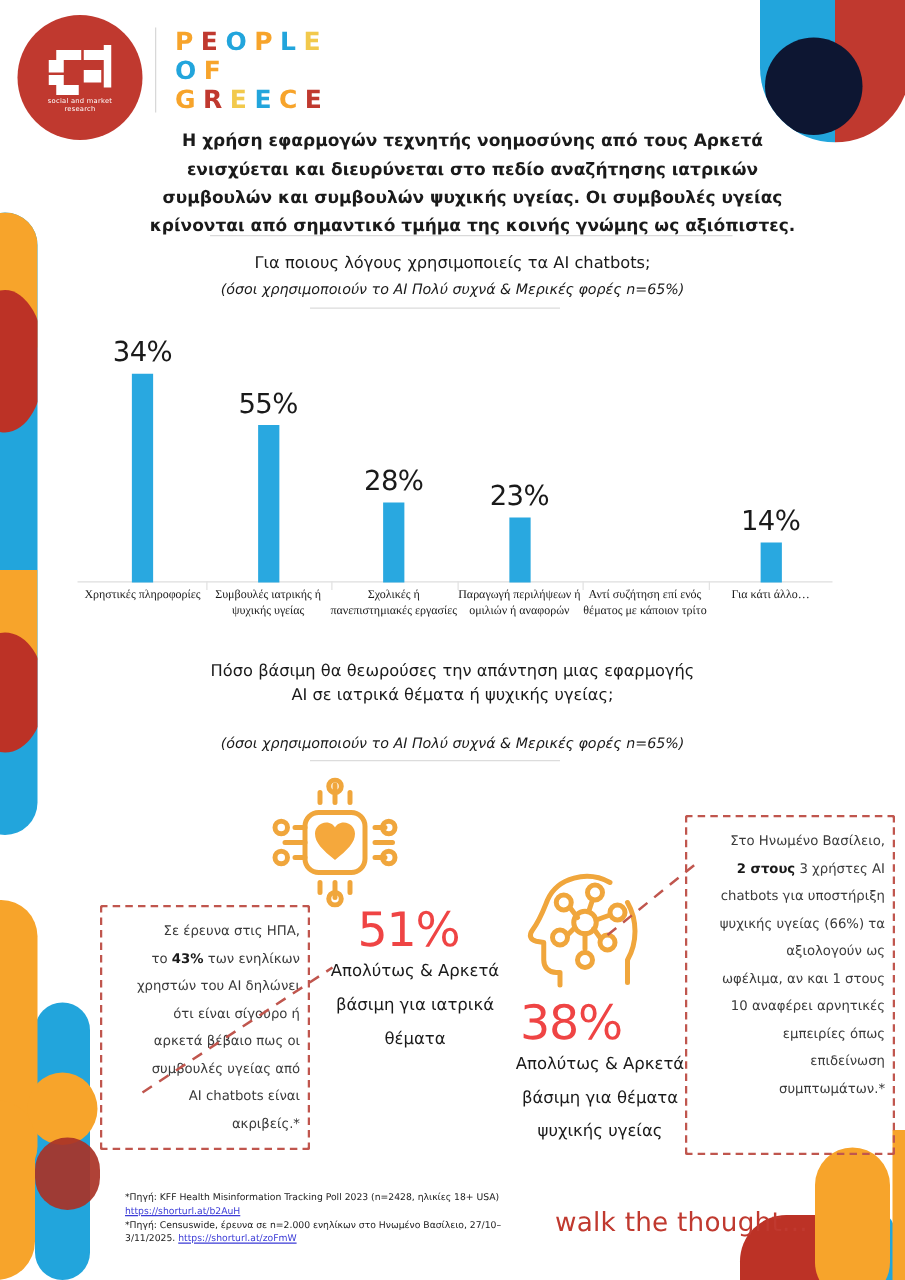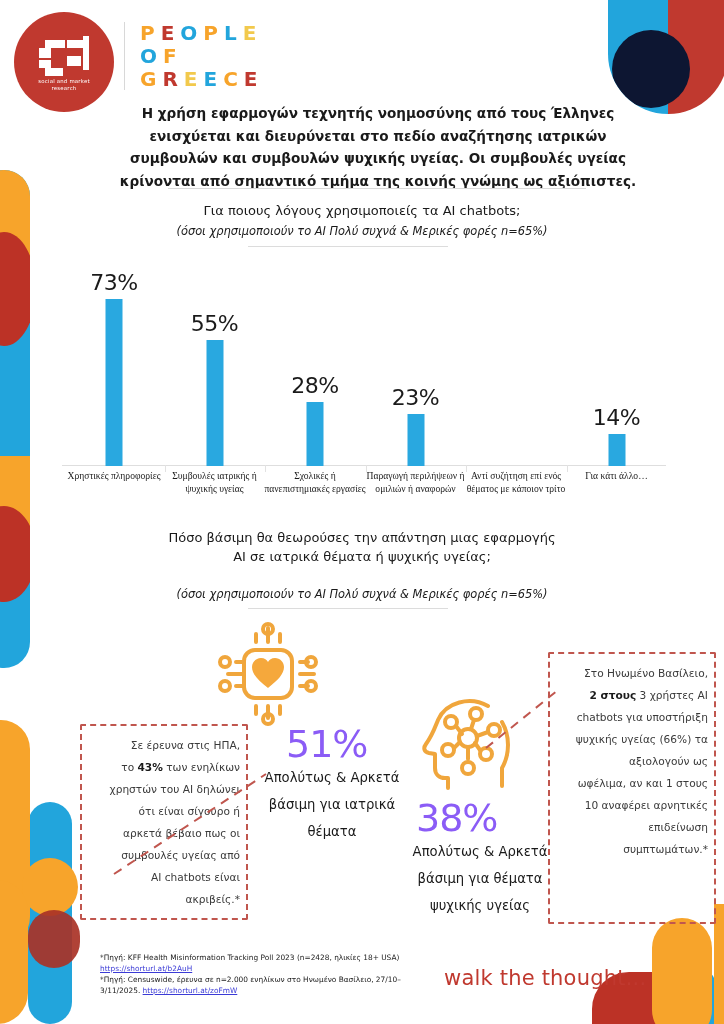--- a/index.html
+++ b/index.html
@@ -74,21 +74,21 @@
   .catrow{position:absolute;left:62px;top:470px;width:620px;height:62px;font-family:Liberation Serif, serif;}
   .cat{position:absolute;top:0;width:104px;text-align:center;font-size:9.6px;line-height:12.6px;color:#1a1a1a;}
 
   
   .s2-title{position:absolute;left:62px;top:528px;width:600px;text-align:center;
             font-size:13px;line-height:19px;color:#1a1a1a;}
   .s2-sub{position:absolute;left:62px;top:586px;width:600px;text-align:center;
           font-size:11.4px;line-height:16px;color:#1a1a1a;font-style:italic;}
   .s2-rule{position:absolute;left:248px;top:608px;width:200px;height:1px;background:#dcdcdc;}
 
-  .stat-pct{position:absolute;font-size:38px;color:#8b5cf6;letter-spacing:-1px;}
+  .stat-pct{position:absolute;font-size:38px;color:#ef4444;letter-spacing:-1px;}
   .stat-lbl{position:absolute;text-align:center;font-size:13.2px;line-height:27px;color:#1a1a1a;}
 
   .callout{position:absolute;border:2px dashed #c0564e;border-radius:2px;
            font-size:10.6px;line-height:22px;color:#3a3a3a;text-align:right;
            box-sizing:border-box;padding:8px 6px;background:transparent;}
   .callout b{font-weight:bold;color:#1a1a1a;}
 
   .connector{position:absolute;pointer-events:none;}
 
   
@@ -144,32 +144,32 @@
       <span style="color:#f7a42b">P</span><span style="color:#c0392f">E</span><span style="color:#22a5dc">O</span><span style="color:#f7a42b">P</span><span style="color:#22a5dc">L</span><span style="color:#f2c94c">E</span>
     </div>
     <div class="pog-row">
       <span style="color:#22a5dc">O</span><span style="color:#f7a42b">F</span>
     </div>
     <div class="pog-row">
       <span style="color:#f7a42b">G</span><span style="color:#c0392f">R</span><span style="color:#f2c94c">E</span><span style="color:#22a5dc">E</span><span style="color:#f7a42b">C</span><span style="color:#c0392f">E</span>
     </div>
   </div>
 
-  <div class="headline">Η χρήση εφαρμογών τεχνητής νοημοσύνης από τους Έλληνες ενισχύεται και διευρύνεται στο πεδίο αναζήτησης ιατρικών συμβουλών και συμβουλών ψυχικής υγείας. Οι συμβουλές υγείας κρίνονται από σημαντικό τμήμα της κοινής γνώμης ως αξιόπιστες.</div>
+  <div class="headline">Η χρήση εφαρμογών τεχνητής νοημοσύνης από τους Αρκετά ενισχύεται και διευρύνεται στο πεδίο αναζήτησης ιατρικών συμβουλών και συμβουλών ψυχικής υγείας. Οι συμβουλές υγείας κρίνονται από σημαντικό τμήμα της κοινής γνώμης ως αξιόπιστες.</div>
   <div class="head-rule"></div>
 
   <div class="chart-title">Για ποιους λόγους χρησιμοποιείς τα AI chatbots;</div>
   <div class="chart-sub">(όσοι χρησιμοποιούν το AI Πολύ συχνά &amp; Μερικές φορές n=65%)</div>
   <div class="chart-rule"></div>
 
   <div class="plot" id="plot">
     <div class="axis"></div>
   <div class="barcol" style="left: 2px;">
         <div class="bar" style="height: 167px; background: rgb(41, 168, 224);"></div>
-        <div class="barval" style="bottom: 171px;">73%</div>
+        <div class="barval" style="bottom: 171px;">34%</div>
       </div>
       <div class="barcol" style="left: 102.5px;">
         <div class="bar" style="height: 126px; background: rgb(41, 168, 224);"></div>
         <div class="barval" style="bottom: 130px;">55%</div>
       </div>
       <div class="tick" style="left: 102.5px;"></div>
       <div class="barcol" style="left: 203px;">
         <div class="bar" style="height: 64px; background: rgb(41, 168, 224);"></div>
         <div class="barval" style="bottom: 68px;">28%</div>
       </div>
@@ -256,20 +256,21 @@
       <div>ακριβείς.*</div>
     </div>
   <div class="callout" id="callout-right" style="left:548px;top:652px;width:168px;height:272px">
       <div>Στο Ηνωμένο Βασίλειο,</div>
       <div><b>2 στους</b> 3 χρήστες AI</div>
       <div>chatbots για υποστήριξη</div>
       <div>ψυχικής υγείας (66%) τα</div>
       <div>αξιολογούν ως</div>
       <div>ωφέλιμα, αν και 1 στους</div>
       <div>10 αναφέρει αρνητικές</div>
+      <div>εμπειρίες όπως</div>
       <div>επιδείνωση</div>
       <div>συμπτωμάτων.*</div>
     </div>
 
   <svg class="connector" style="left:110px;top:770px;width:170px;height:110px">
     <line x1="4" y1="104" x2="156" y2="4" stroke="#c0564e" stroke-width="2" stroke-dasharray="9 7"></line>
   </svg>
   <svg class="connector" style="left:484px;top:686px;width:80px;height:66px">
     <line x1="2" y1="62" x2="74" y2="4" stroke="#c0564e" stroke-width="2" stroke-dasharray="9 7"></line>
   </svg>

